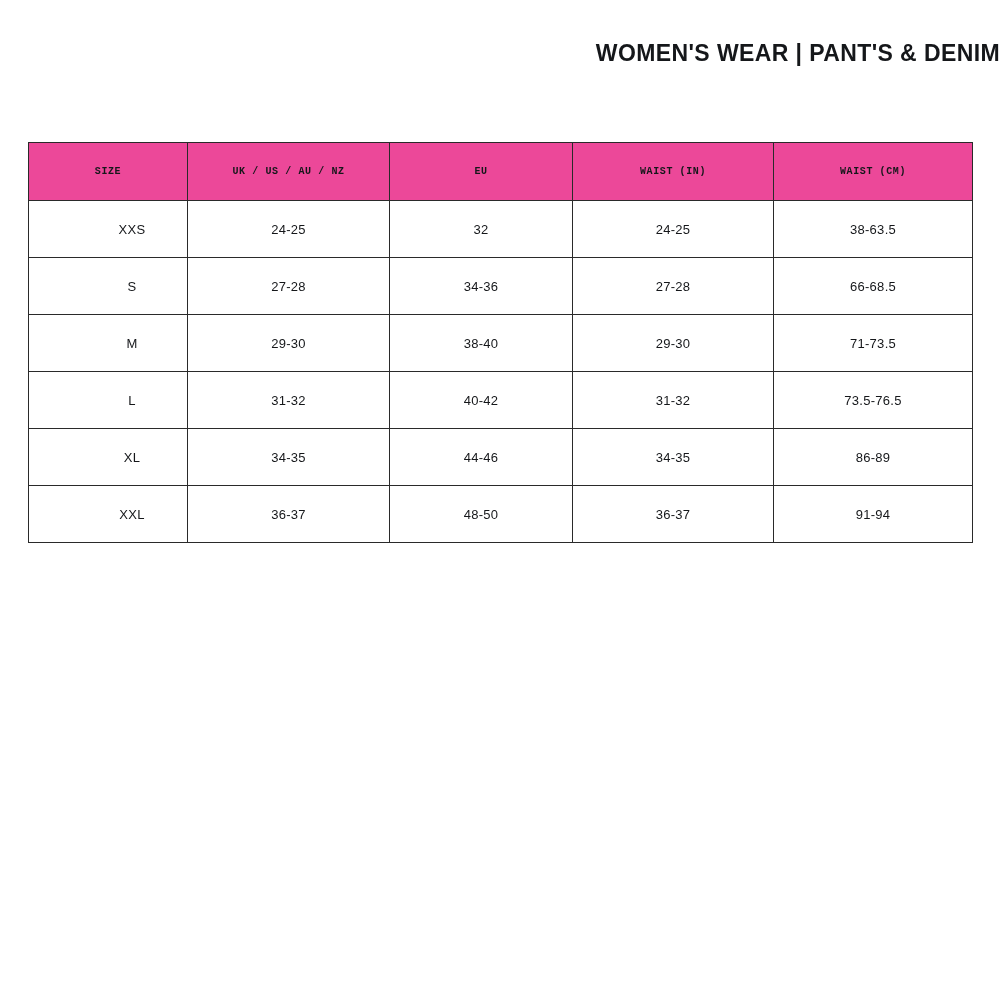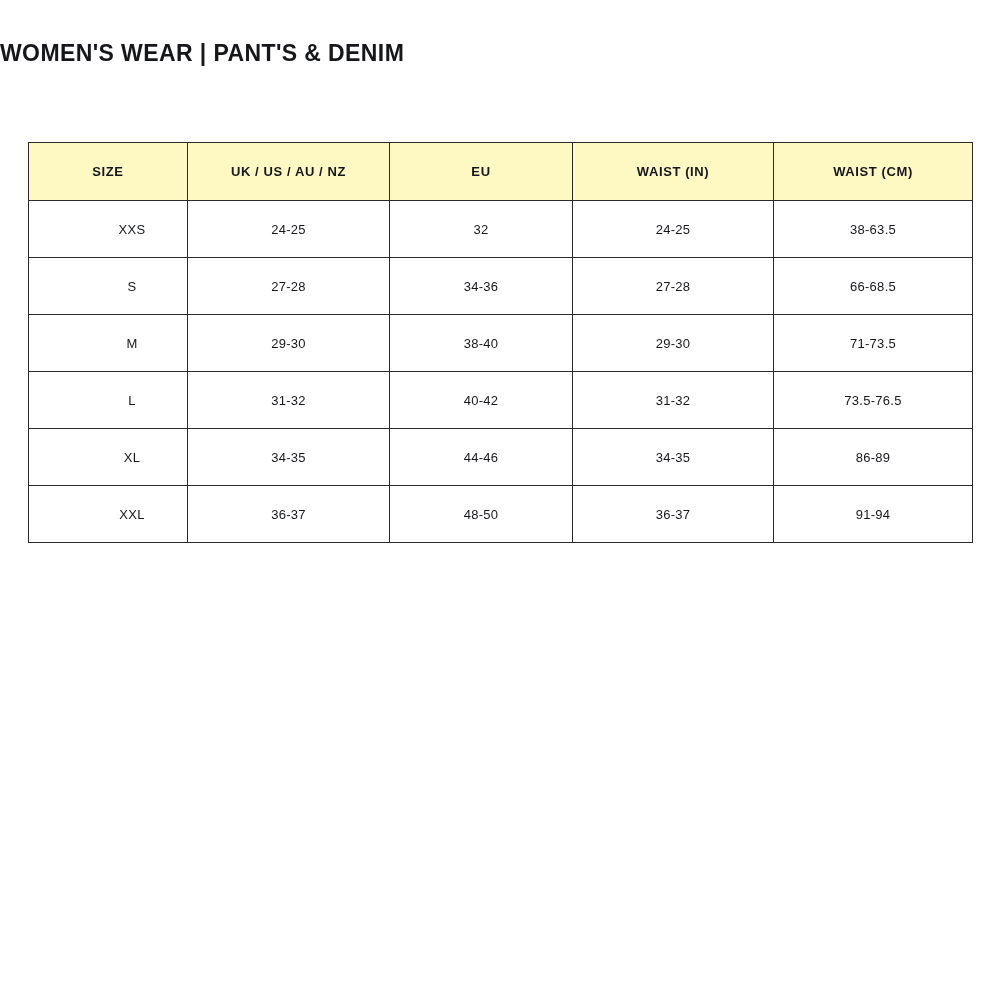--- a/index.html
+++ b/index.html
@@ -14,21 +14,21 @@
     color: #1a1a1a;
     overflow: hidden;
   }
   .page {
     width: 1000px;
     height: 1000px;
     position: relative;
     box-sizing: border-box;
   }
   .title {
-    text-align: left;
+    text-align: right;
     font-size: 23px;
     font-weight: bold;
     letter-spacing: 0.4px;
     color: #15171a;
     margin: 40px 0 0 0;
     padding: 0;
     line-height: 1.2;
   }
   .table-wrap {
     position: absolute;
@@ -45,25 +45,26 @@
   table.size-chart td {
     border: 1px solid #2a2a2a;
     text-align: center;
     vertical-align: middle;
     font-size: 13px;
     color: #15171a;
     padding: 0;
     height: 56px;
   }
   table.size-chart thead th {
-    background: #fef9c3;
+    background: #ec4899;
     font-weight: bold;
     letter-spacing: 0.6px;
-    font-size: 13px;
+    font-size: 10px;
     height: 57px;
+    font-family: Liberation Mono, monospace;
   }
   table.size-chart tbody td {
     background: #ffffff;
     font-weight: normal;
     letter-spacing: 0.3px;
   }
   table.size-chart tbody td.size-col {
     font-weight: normal;
     padding-left: 48px;
   }

